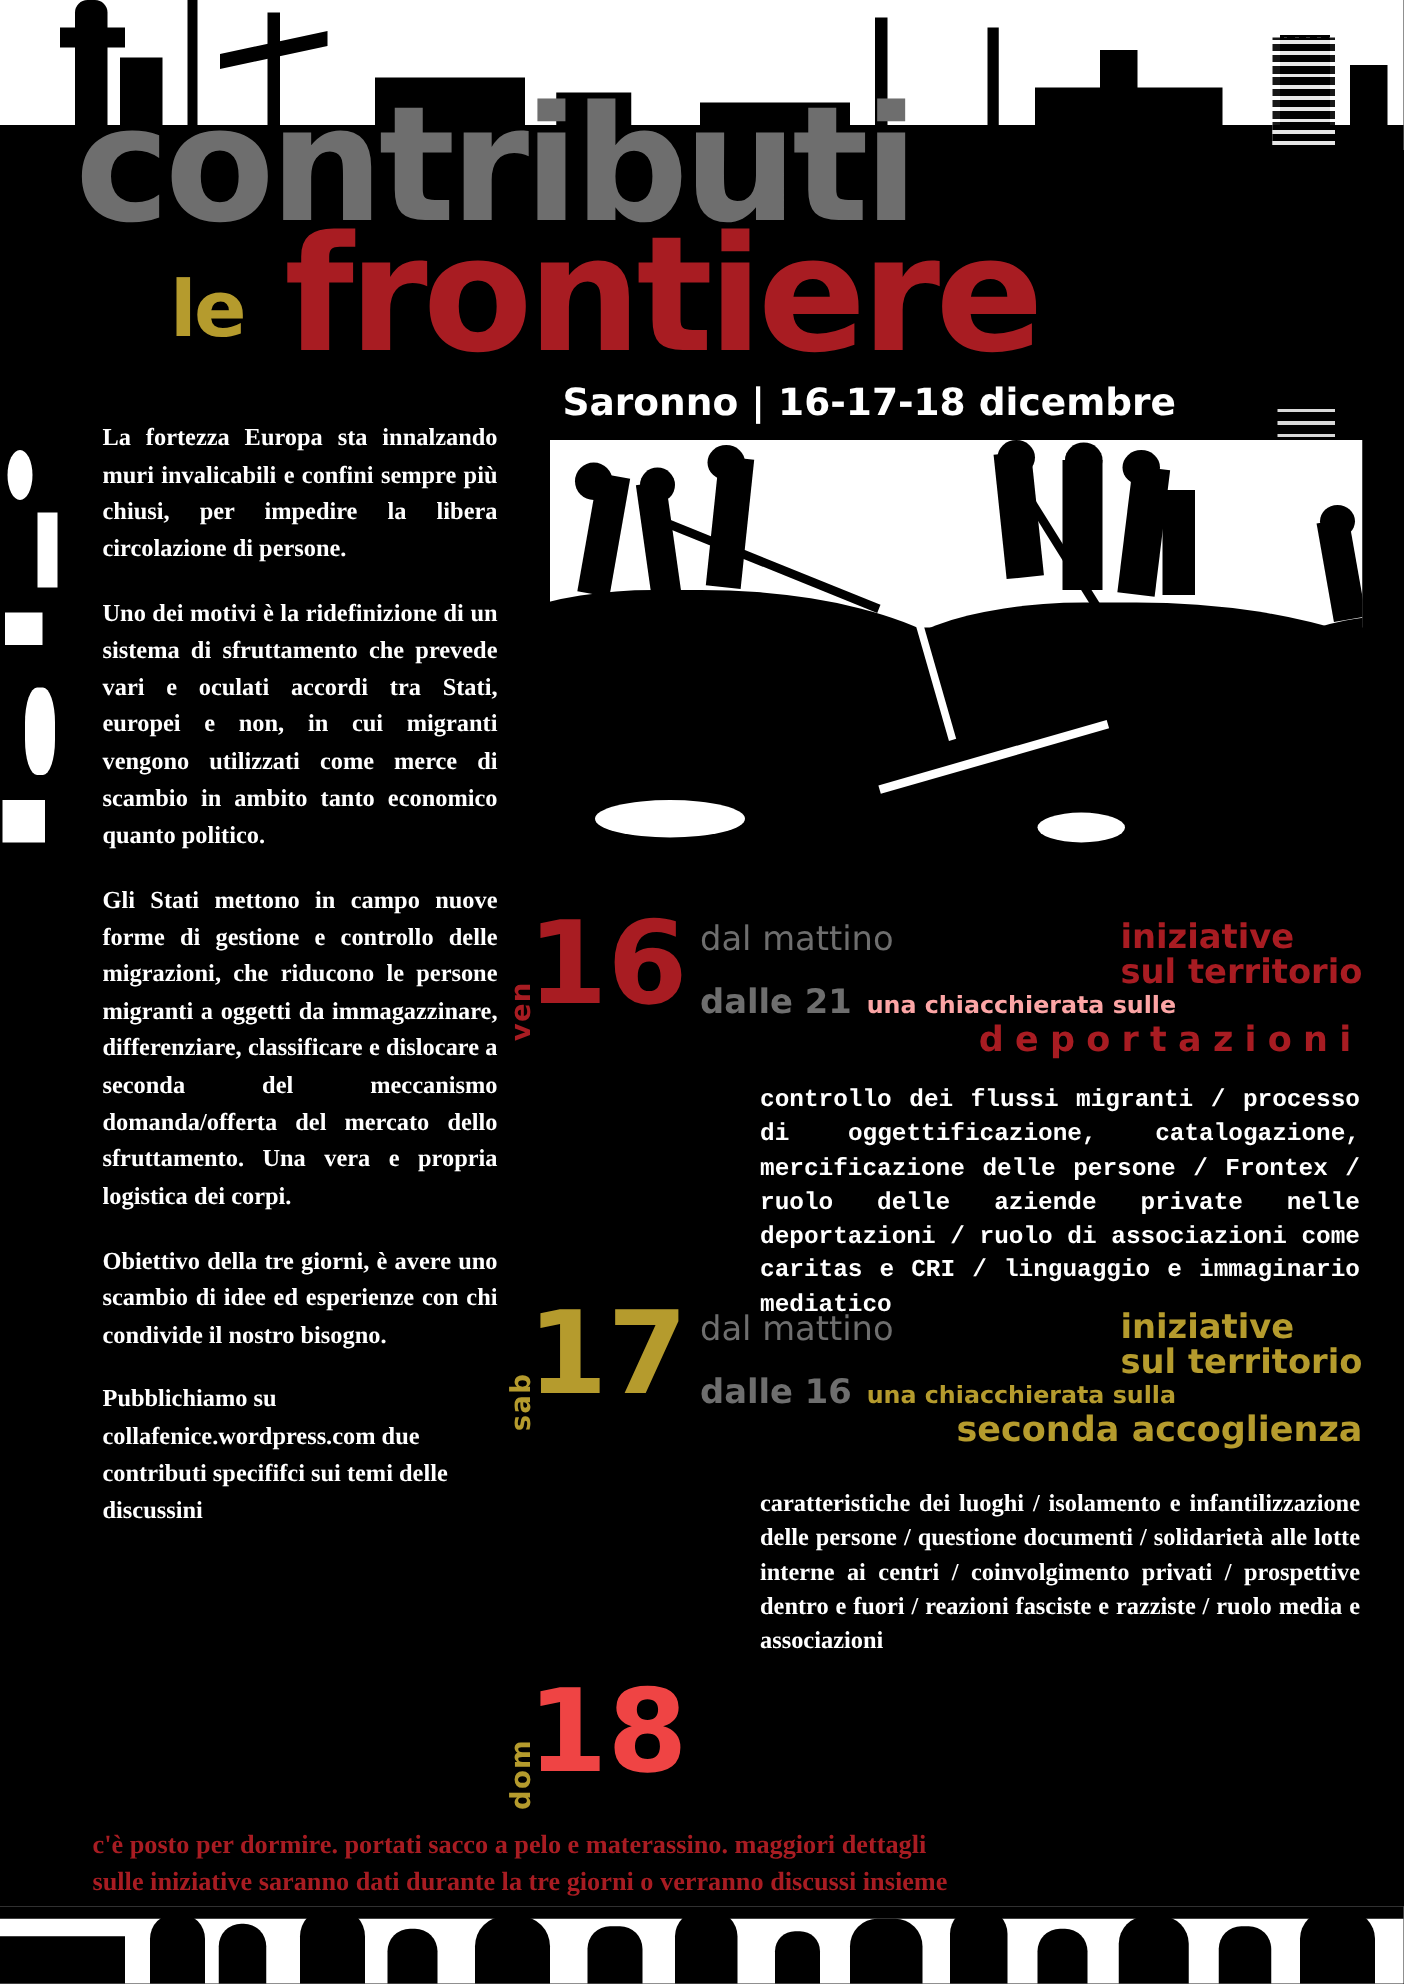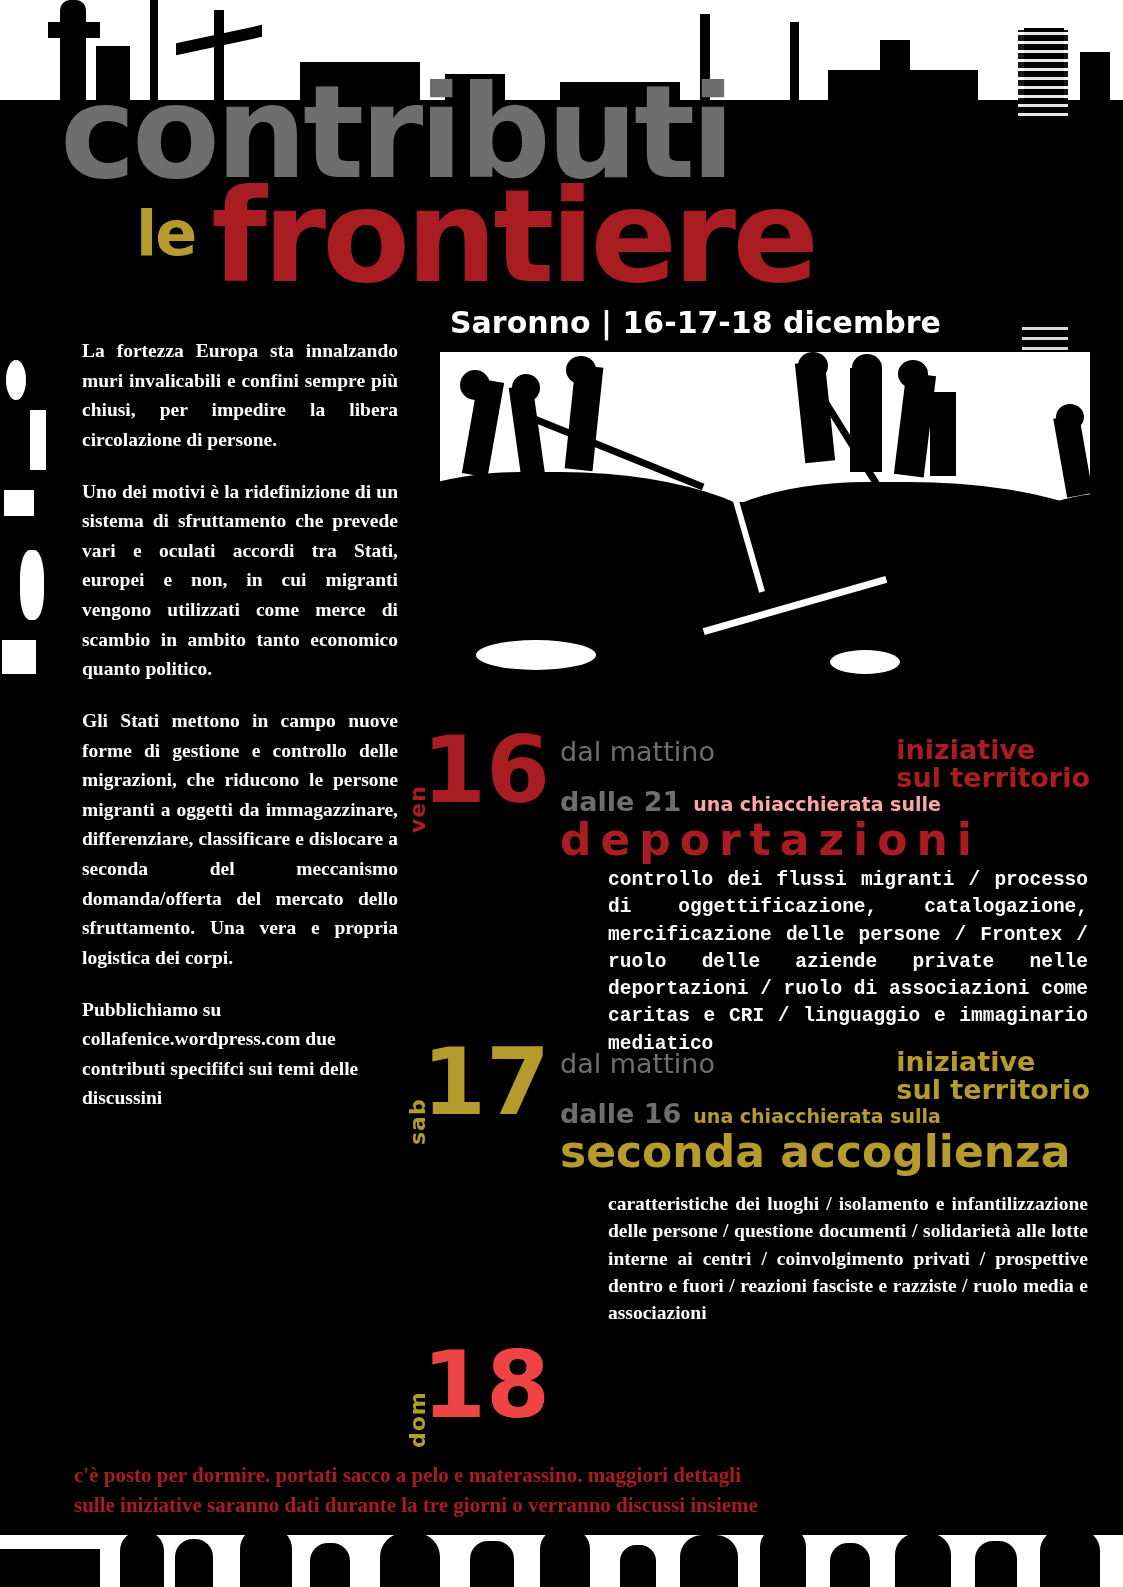--- a/index.html
+++ b/index.html
@@ -14,28 +14,28 @@
   .sky-blk{position:absolute;background:#000;}
   .topblack{position:absolute;left:0;top:100px;width:1123px;height:240px;background:#000;}
 
   
   .title-wrap{position:absolute;left:60px;top:78px;width:1010px;}
   .t-abbattere{
     font-family:"DejaVu Sans", sans-serif;font-weight:bold;
     font-size:128px;line-height:0.86;letter-spacing:-4px;
     color:#6e6e6e;
   }
-  .row2{display:flex;align-items:center;margin-top:-6px;}
+  .row2{display:flex;align-items:flex-end;margin-top:-6px;}
   .t-le{
     font-family:"DejaVu Sans", sans-serif;font-weight:bold;
     font-size:62px;color:#b59b2d;letter-spacing:-2px;margin-left:76px;margin-bottom:8px;
   }
   .t-frontiere{
     font-family:"DejaVu Sans", sans-serif;font-weight:bold;
-    font-size:128px;line-height:0.86;letter-spacing:-4px;color:#a81c22;margin-left:16px;
+    font-size:128px;line-height:0.86;letter-spacing:-4px;color:#a81c22;margin-left:32px;
   }
   .t-date{
     position:absolute;left:450px;top:305px;
     font-family:"DejaVu Sans", sans-serif;font-weight:bold;font-size:30px;color:#fff;
     letter-spacing:0px;
   }
 
   
   .photo{
     position:absolute;left:400px;top:352px;width:690px;height:368px;
@@ -83,21 +83,21 @@
   .terr{
     font-family:"DejaVu Sans", sans-serif;font-weight:bold;font-size:27px;line-height:1.05;
     position:absolute;right:0;top:0;text-align:left;
   }
   .hour-line{position:absolute;left:160px;top:56px;width:530px;}
   .hour{font-family:"DejaVu Sans", sans-serif;font-weight:bold;font-size:27px;color:#6e6e6e;}
   .chiac{font-family:"DejaVu Sans", sans-serif;font-weight:bold;font-size:19px;color:#fca5a5;margin-left:8px;}
   .chiac.g{color:#b59b2d;}
   .bigtopic{
     position:absolute;left:160px;top:88px;width:530px;
-    font-family:"DejaVu Sans", sans-serif;font-weight:bold;font-size:44px;line-height:1;
+    font-family:"DejaVu Sans", sans-serif;font-weight:bold;font-size:28px;line-height:1;text-align:right;
   }
   .bigtopic.spaced{letter-spacing:9px;}
   .detail{
     position:absolute;left:208px;width:480px;
     font-family:"Liberation Serif", serif;font-weight:bold;font-size:19.5px;line-height:1.4;
     color:#fff;text-align:justify;
   }
 
   .corteo{
     position:absolute;left:206px;top:1358px;
@@ -190,20 +190,21 @@
     <i style="left:30px;top:70px;width:16px;height:60px;"></i>
     <i style="left:4px;top:150px;width:30px;height:26px;"></i>
     <i style="left:20px;top:210px;width:24px;height:70px;border-radius:40%;"></i>
     <i style="left:2px;top:300px;width:34px;height:34px;"></i>
   </div>
 
   <div class="ltext">
     <p>La fortezza Europa sta innalzando muri invalicabili e confini sempre più chiusi, per impedire la libera circolazione di persone.</p>
     <p>Uno dei motivi è la ridefinizione di un sistema di sfruttamento che prevede vari e oculati accordi tra Stati, europei e non, in cui migranti vengono utilizzati come merce di scambio in ambito tanto economico quanto politico.</p>
     <p>Gli Stati mettono in campo nuove forme di gestione e controllo delle migrazioni, che riducono le persone migranti a oggetti da immagazzinare, differenziare, classificare e dislocare a seconda del meccanismo domanda/offerta del mercato dello sfruttamento. Una vera e propria logistica dei corpi.</p>
+    <p>Obiettivo della tre giorni, è avere uno scambio di idee ed esperienze con chi condivide il nostro bisogno.</p>
     <p class="nojust">Pubblichiamo su collafenice.wordpress.com due contributi specififci sui temi delle discussini</p>
   </div>
 
   <div class="ev" style="top:730px;">
     <div class="dayabbr red" style="left:30px;top:78px;">ven</div>
     <div class="daynum red">16</div>
     <div class="ev-head">
       <span class="morn">dal mattino</span>
       <span class="terr red">
         <span>iniziative</span><br>

